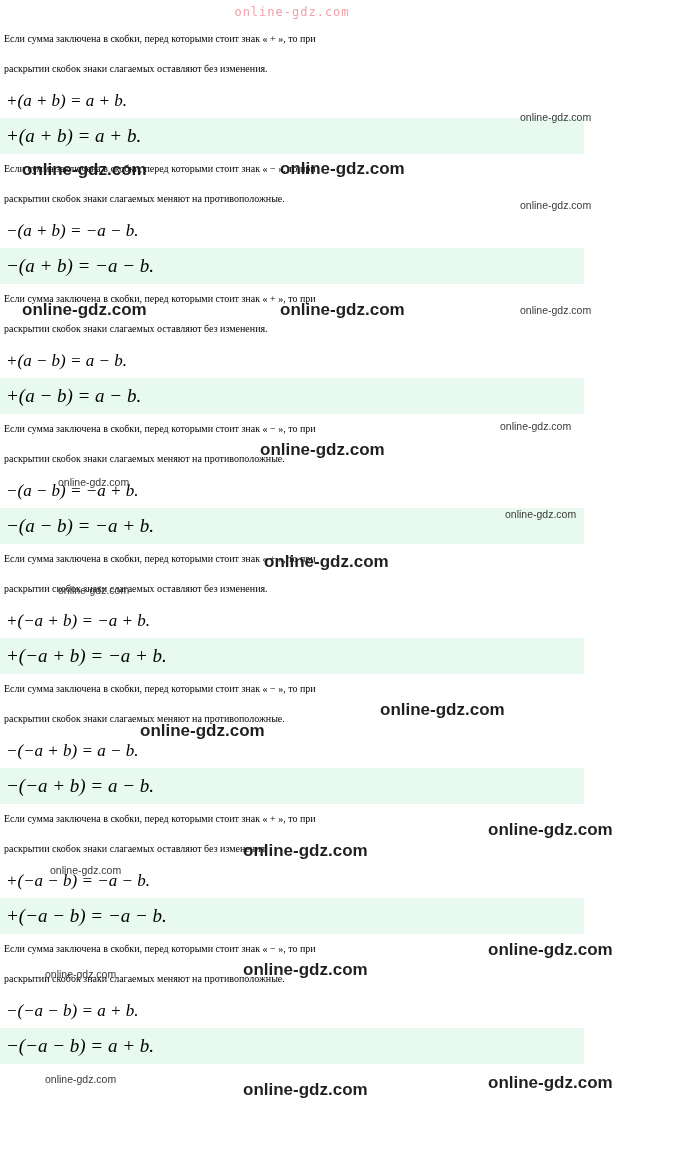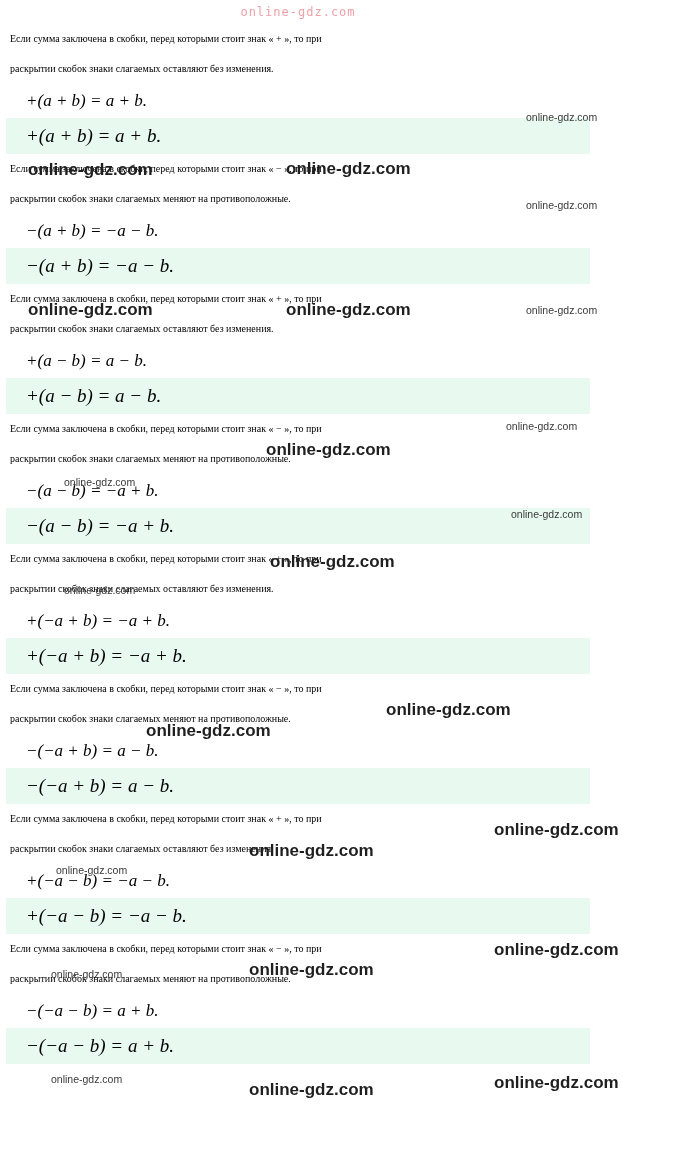--- a/index.html
+++ b/index.html
@@ -11,21 +11,20 @@
     width: 680px;
     min-height: 1153px;
     font-family: "Liberation Serif", serif;
     color: #000000;
     position: relative;
     overflow: hidden;
   }
   .page {
     width: 584px;
     position: relative;
-    margin-left: 6px;
   }
   .logo-bar {
     height: 24px;
     display: flex;
     align-items: center;
     justify-content: center;
   }
   .logo-text {
     font-family: "DejaVu Sans Mono", monospace;
     font-size: 12px;
@@ -40,21 +39,21 @@
     font-size: 10px;
     line-height: 30px;
     padding: 0 4px 0 4px;
     white-space: nowrap;
   }
   .formula {
     font-family: "Liberation Serif", serif;
     font-style: italic;
     font-size: 17px;
     line-height: 34px;
-    padding: 0 20px;
+    padding: 0 6px;
   }
   .formula-highlight {
     background: #e8faf0;
     font-size: 19px;
     line-height: 36px;
   }
   .wm {
     position: absolute;
     font-family: "Liberation Sans", sans-serif;
     color: #3b3b3b;

